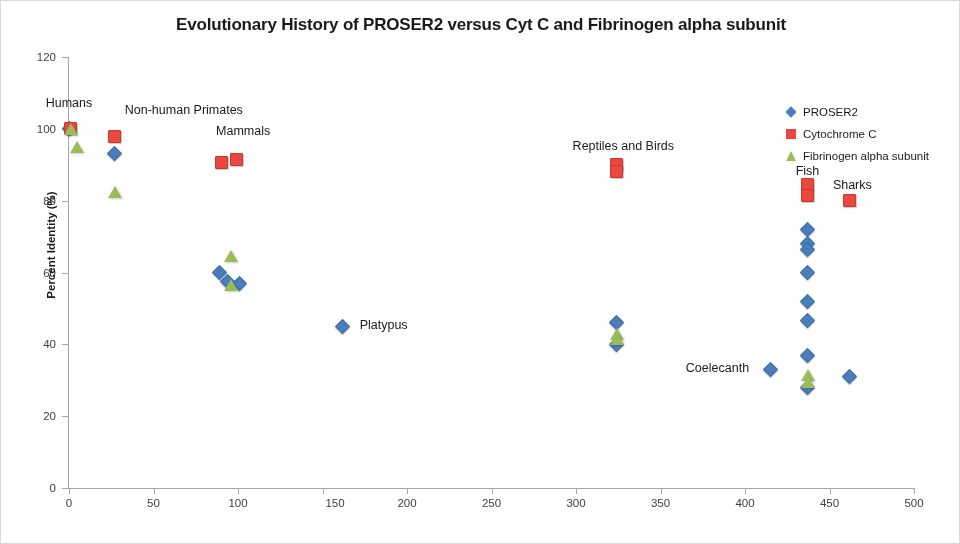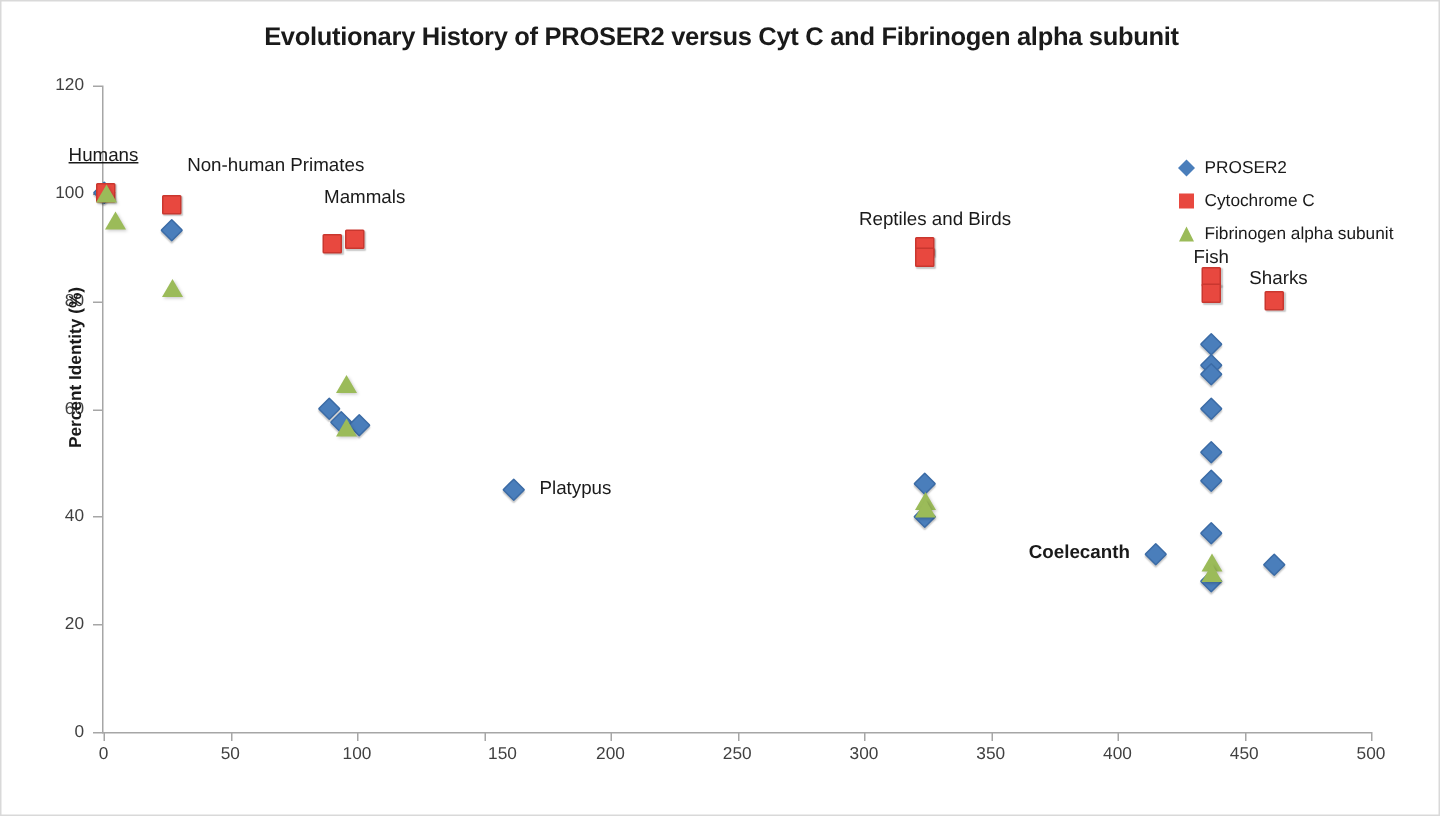--- a/index.html
+++ b/index.html
@@ -254,28 +254,28 @@
         <div class="pt triangle" style="left: 8.45px; top: 89.7917px; border-bottom-color: rgb(155, 187, 89);"></div>
         <div class="pt triangle" style="left: 45.63px; top: 134.688px; border-bottom-color: rgb(155, 187, 89);"></div>
         <div class="pt triangle" style="left: 162.24px; top: 199.338px; border-bottom-color: rgb(155, 187, 89);"></div>
         <div class="pt triangle" style="left: 162.24px; top: 228.071px; border-bottom-color: rgb(155, 187, 89);"></div>
         <div class="pt triangle" style="left: 547.56px; top: 276.558px; border-bottom-color: rgb(155, 187, 89);"></div>
         <div class="pt triangle" style="left: 547.56px; top: 281.946px; border-bottom-color: rgb(155, 187, 89);"></div>
         <div class="pt triangle" style="left: 738.53px; top: 317.863px; border-bottom-color: rgb(155, 187, 89);"></div>
         <div class="pt triangle" style="left: 738.53px; top: 325.046px; border-bottom-color: rgb(155, 187, 89);"></div>
       </div>
     <div id="annotations-layer">
-        <div class="series-anno" style="top: 38.6917px; left: 0px; transform: translateX(-50%); text-decoration: underline;">Humans</div>
+        <div class="series-anno" style="top: 38.6917px; left: 0px; transform: translateX(-50%);">Humans</div>
         <div class="series-anno" style="top: 45.875px; left: 55.77px;">Non-human Primates</div>
         <div class="series-anno" style="top: 67.425px; left: 147.03px;">Mammals</div>
         <div class="series-anno" style="top: 261.375px; left: 290.68px;">Platypus</div>
         <div class="series-anno" style="top: 81.7917px; left: 503.62px;">Reptiles and Birds</div>
         <div class="series-anno" style="top: 106.933px; left: 726.7px;">Fish</div>
         <div class="series-anno" style="top: 121.3px; left: 763.88px;">Sharks</div>
-        <div class="series-anno" style="top: 304.475px; left: 616.85px; font-weight: bold;">Coelecanth</div>
+        <div class="series-anno" style="top: 304.475px; left: 616.85px;">Coelecanth</div>
       </div>
   </div>
 
   <div id="legend">
       <div class="legend-item">
         <span class="legend-swatch">
           <span class="gl-diamond"></span>
         </span>
         <span>PROSER2</span>
       </div>

